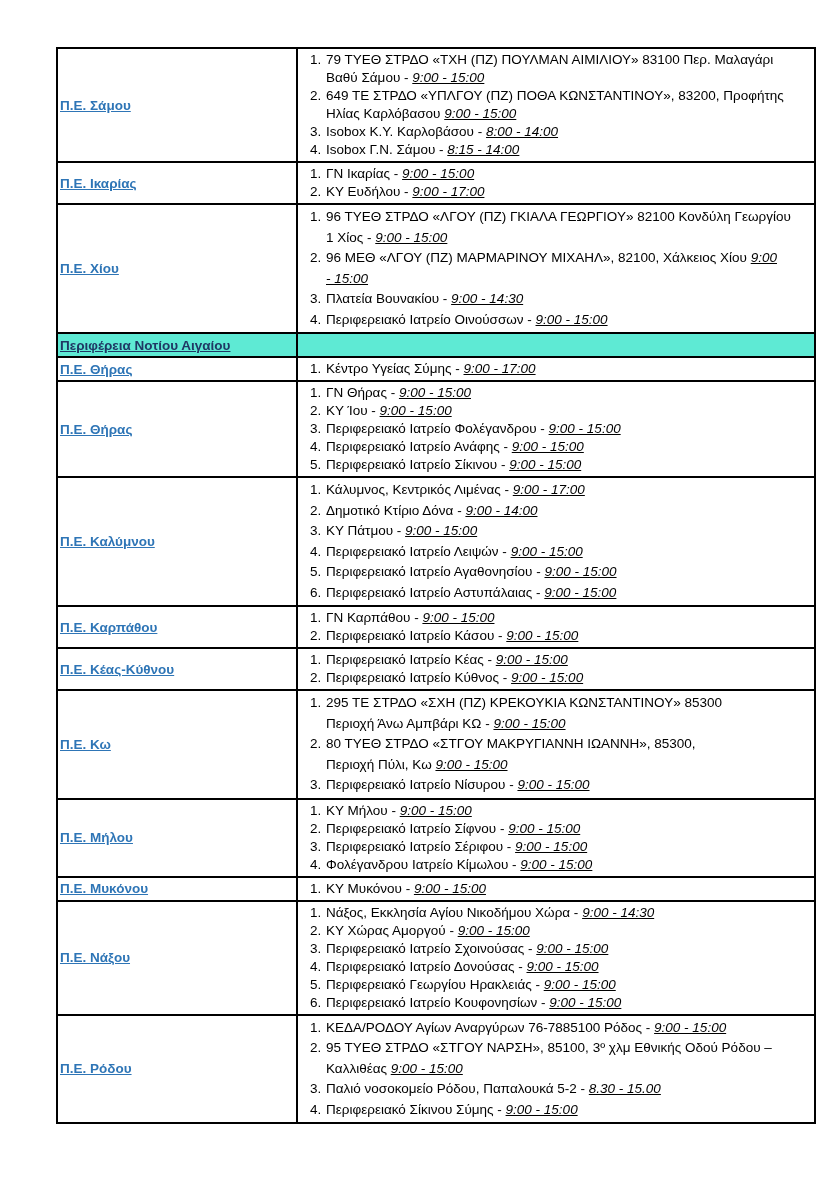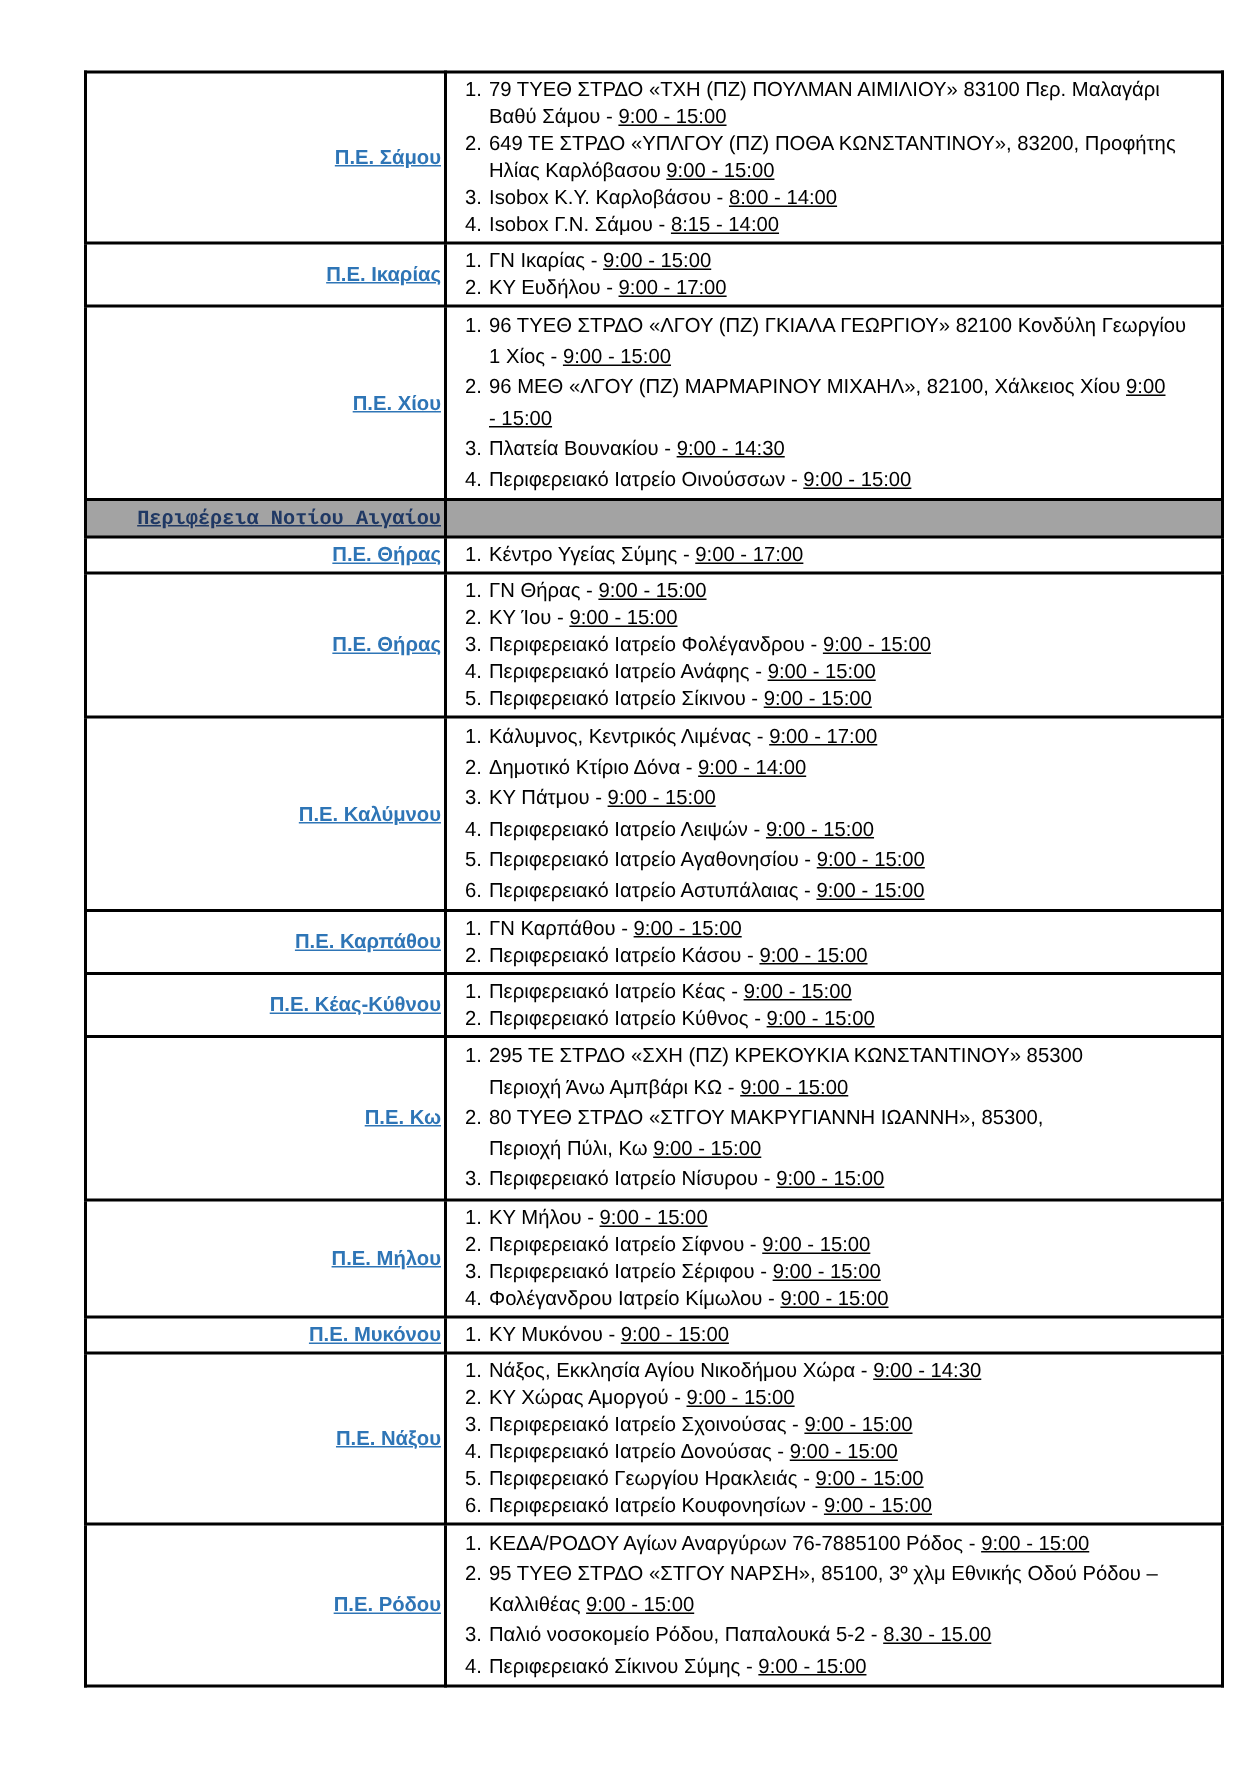--- a/index.html
+++ b/index.html
@@ -17,21 +17,21 @@
     position:absolute; left:56px; top:47px;
     width:734px;
     border-collapse:collapse;
     table-layout:fixed;
   }
   table.regions td {
     border:2px solid #000000;
   }
   td.region-cell {
     width:240px;
-    text-align:right;
+    text-align:left;
     vertical-align:middle;
     padding:1px 2px;
   }
   td.sites-cell {
     width:518px;
     vertical-align:middle;
     padding:2px 6px 2px 0;
   }
   .region-link {
     color:#2E75B6;
@@ -47,23 +47,23 @@
     line-height:18px;
     align-items:flex-start;
   }
   tr.spaced .site { line-height:20.5px; }
   .site-num {
     flex:0 0 28px;
     padding-left:12px;
   }
   .site-body { flex:1; min-width:0; }
   .site-text, .site-hours { white-space:pre-wrap; }
-  .site-hours { text-decoration:underline; }
-
-  tr.section-row td { background:#a3a3a3;font-family:Liberation Mono, monospace; }
+  .site-hours { text-decoration:underline;font-style:italic; }
+
+  tr.section-row td { background:#5eead4; }
   tr.section-row td.region-cell { padding:2px 2px; }
   .section-label {
     color:#1F3864;
     font-weight:bold;
     font-size:13.5px;
     text-decoration:underline;
     line-height:17px;
     cursor:pointer;
   }
 </style>

